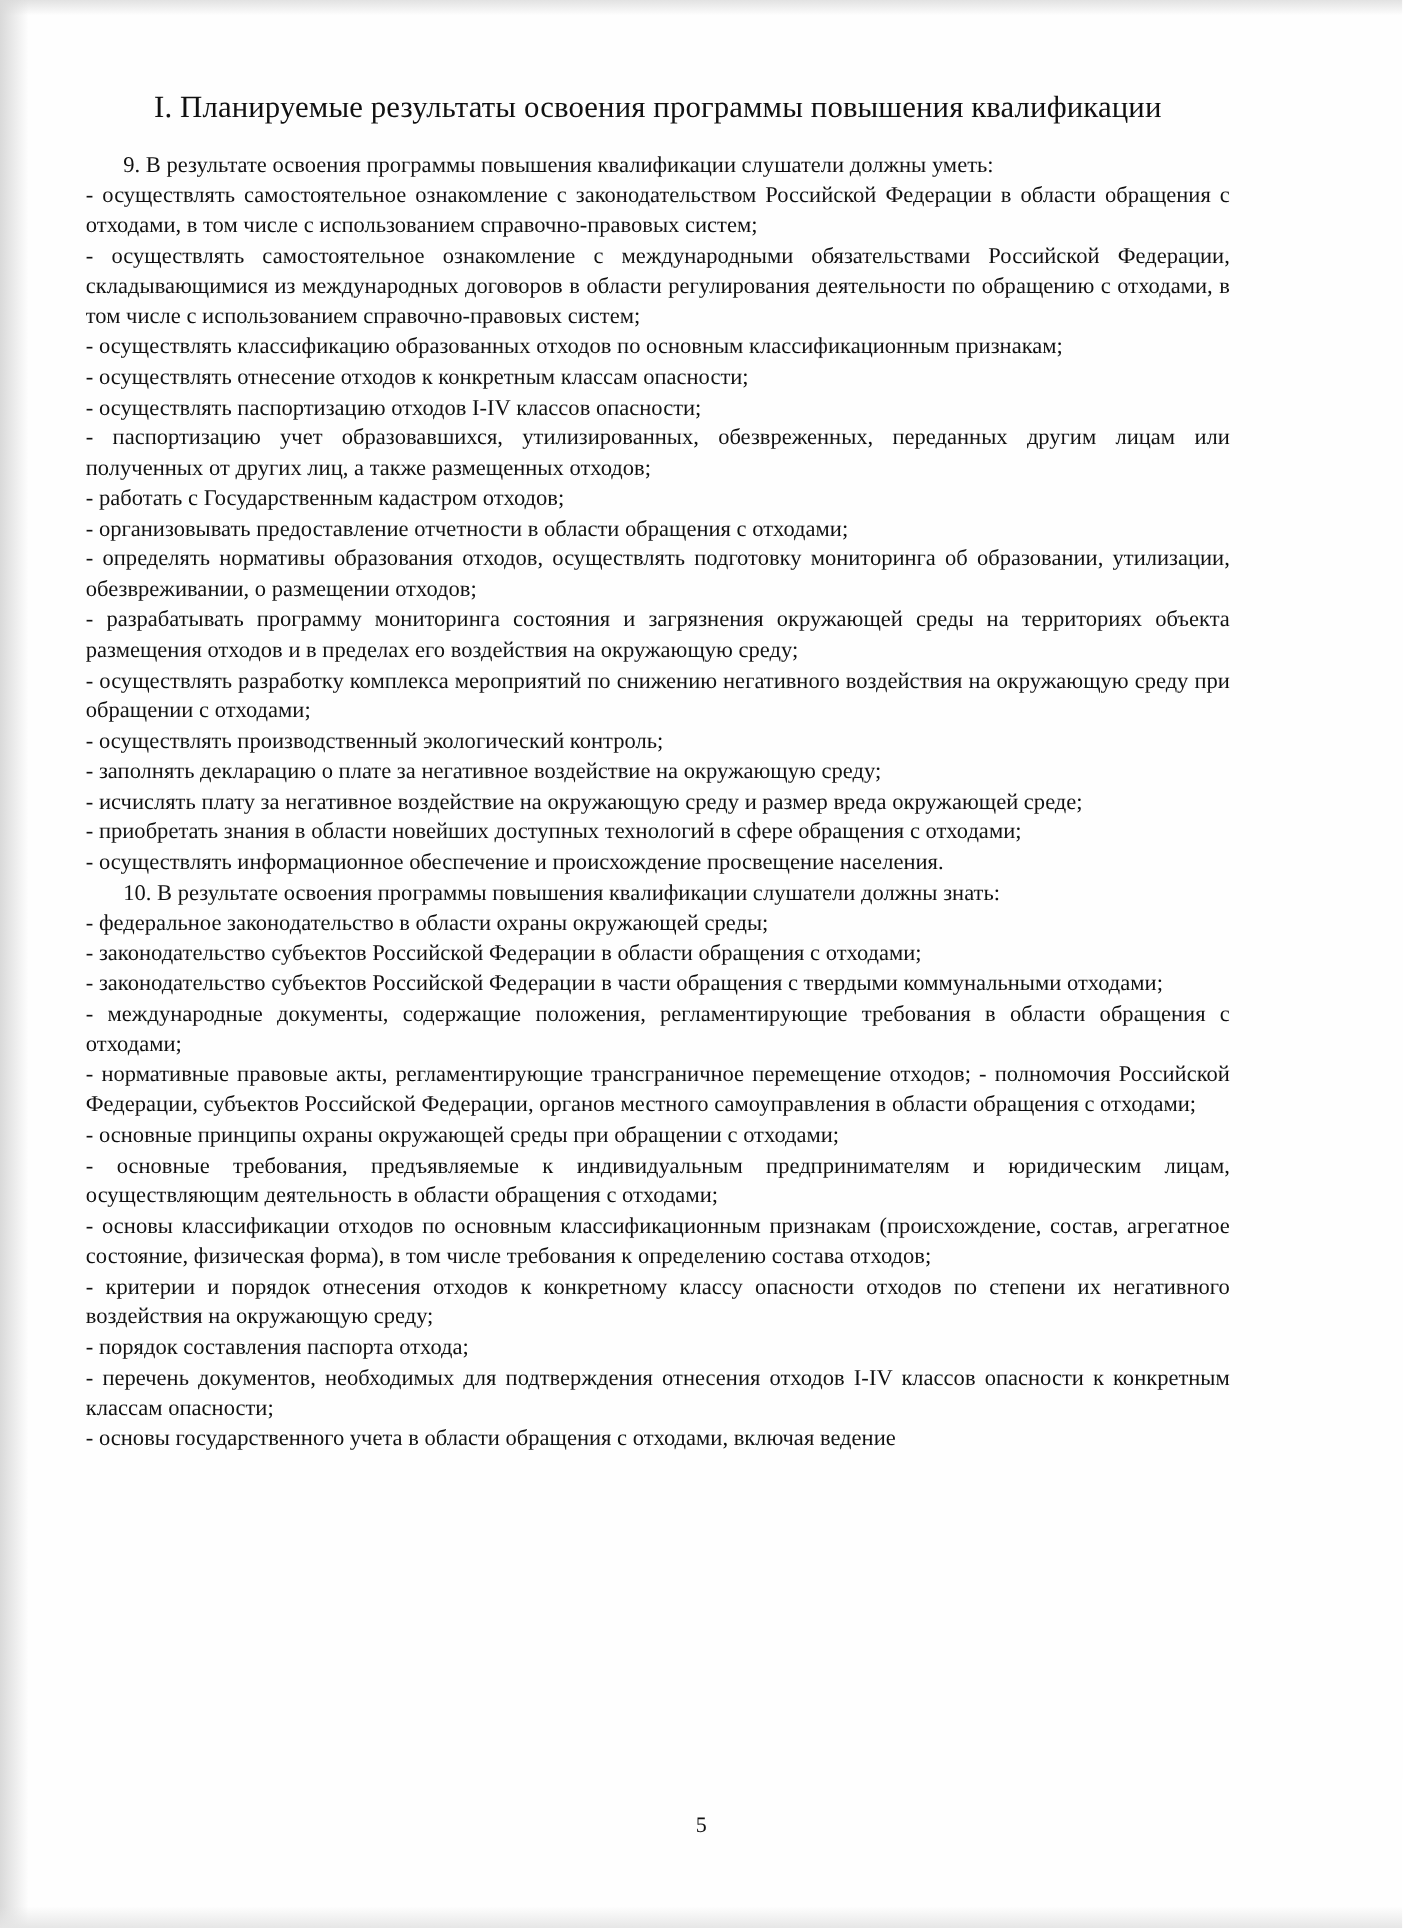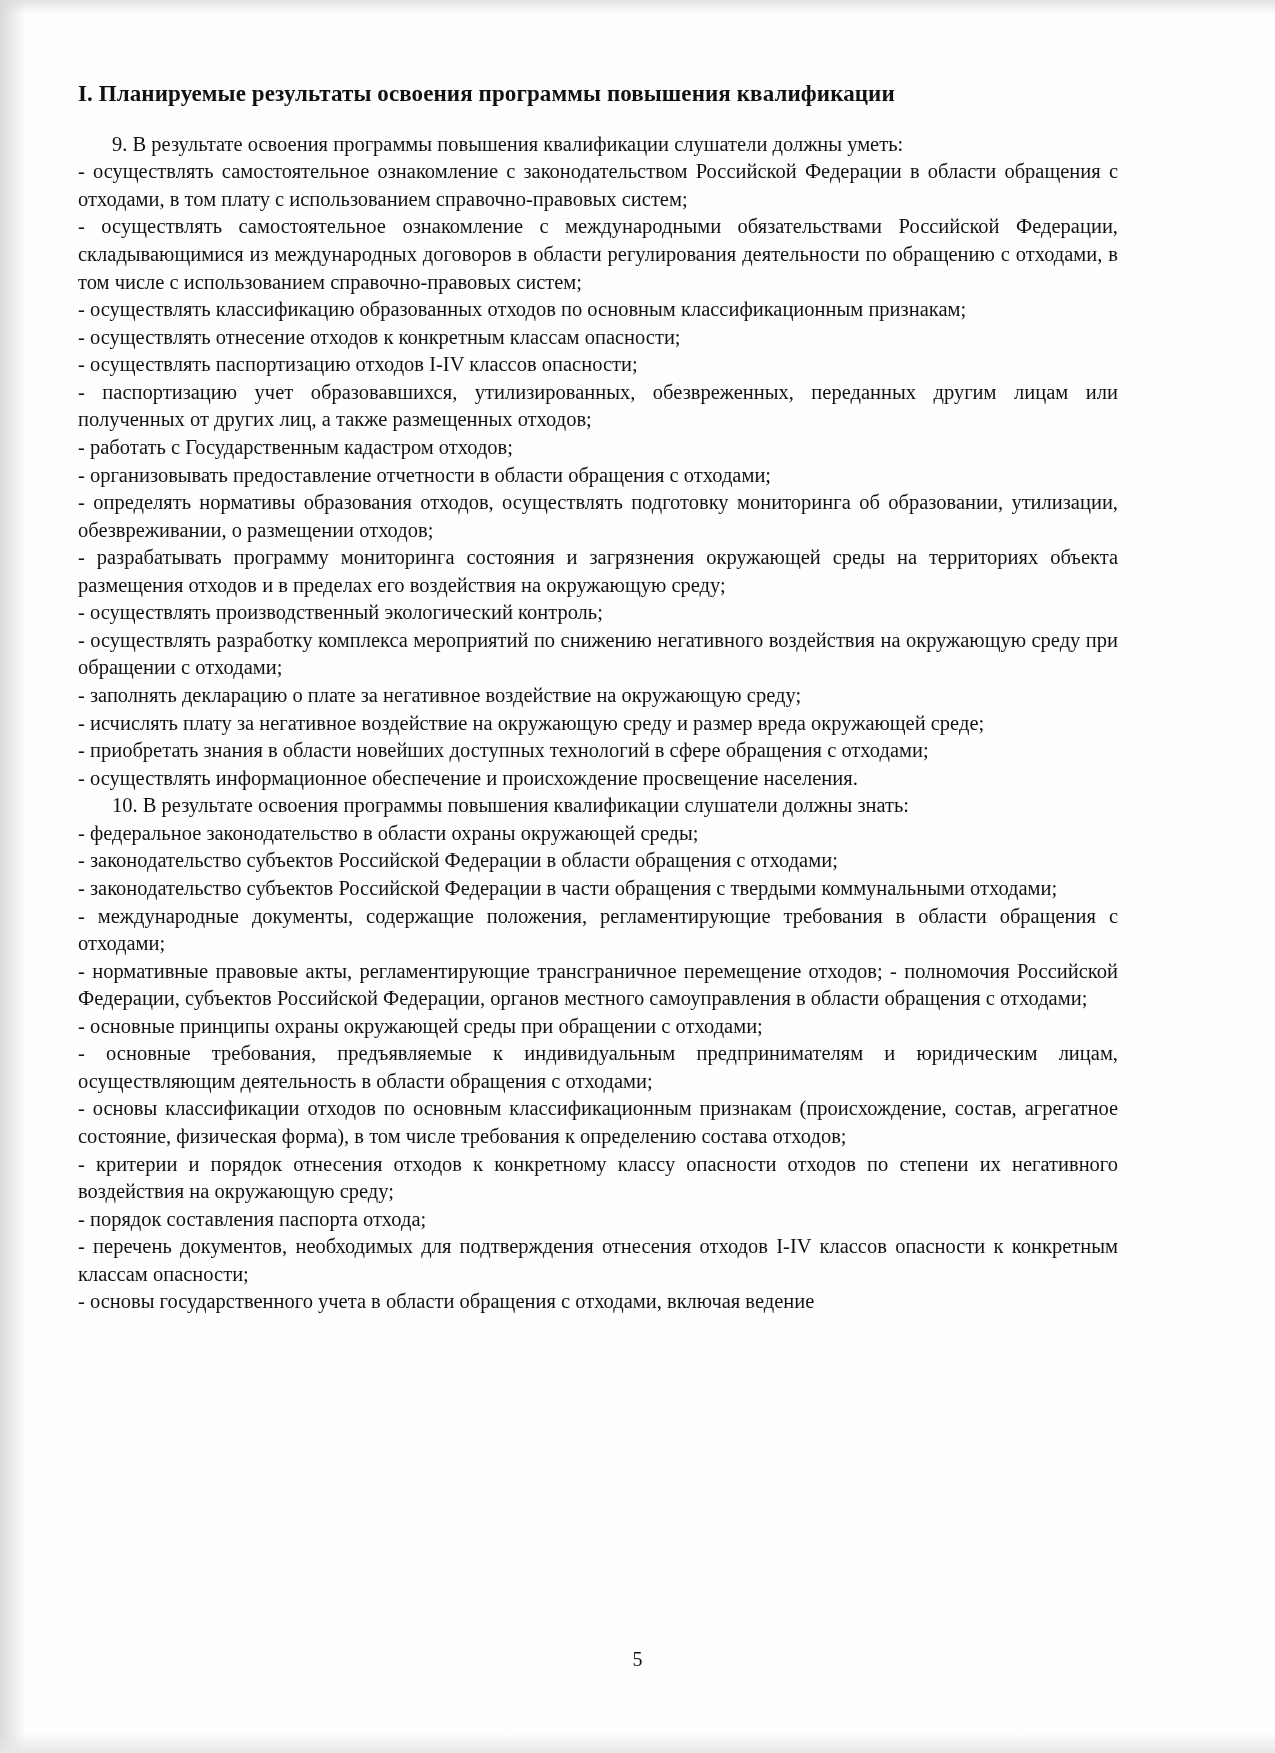--- a/index.html
+++ b/index.html
@@ -17,23 +17,23 @@
     box-sizing: border-box;
     overflow: hidden;
   }
   .content {
     position: absolute;
     left: 78px;
     top: 80px;
     width: 1040px;
   }
   .doc-title {
-    text-align: left;
-    font-weight: bold;
-    font-size: 23px;
+    text-align: center;
+    font-weight: normal;
+    font-size: 28px;
     letter-spacing: 0.1px;
     margin: 0 0 22px 0;
     line-height: 1.25;
   }
   .para {
     font-size: 20.5px;
     line-height: 1.345;
     margin: 0;
     text-align: justify;
     text-justify: inter-word;
@@ -95,32 +95,32 @@
 
   <div class="content">
 
     <h1 class="doc-title">I. Планируемые результаты освоения программы повышения квалификации</h1>
 
     <div class="block">
       <p class="numhead">
         <span class="num">9.</span>
         <span class="u">В результате освоения программы повышения квалификации слушатели должны уметь:</span>
       </p>
-      <p class="para">- осуществлять самостоятельное ознакомление с законодательством Российской Федерации в области обращения с отходами, в том плату с использованием справочно-правовых систем;</p>
+      <p class="para">- осуществлять самостоятельное ознакомление с законодательством Российской Федерации в области обращения с отходами, в том числе с использованием справочно-правовых систем;</p>
       <p class="para">- осуществлять самостоятельное ознакомление с международными обязательствами Российской Федерации, складывающимися из международных договоров в области регулирования деятельности по обращению с отходами, в том числе с использованием справочно-правовых систем;</p>
       <p class="para">- осуществлять классификацию образованных отходов по основным классификационным признакам;</p>
       <p class="para">- осуществлять отнесение отходов к конкретным классам опасности;</p>
       <p class="para">- осуществлять паспортизацию отходов I-IV классов опасности;</p>
       <p class="para">- паспортизацию учет образовавшихся, утилизированных, обезвреженных, переданных другим лицам или полученных от других лиц, а также размещенных отходов;</p>
       <p class="para">- работать с Государственным кадастром отходов;</p>
       <p class="para">- организовывать предоставление отчетности в области обращения с отходами;</p>
       <p class="para">- определять нормативы образования отходов, осуществлять подготовку мониторинга об образовании, утилизации, обезвреживании, о размещении отходов;</p>
       <p class="para">- разрабатывать программу мониторинга состояния и загрязнения окружающей среды на территориях объекта размещения отходов и в пределах его воздействия на окружающую среду;</p>
+      <p class="para">- осуществлять разработку комплекса мероприятий по снижению негативного воздействия на окружающую среду при обращении с отходами;</p>
       <p class="para">- осуществлять производственный экологический контроль;</p>
-      <p class="para">- осуществлять разработку комплекса мероприятий по снижению негативного воздействия на окружающую среду при обращении с отходами;</p>
       <p class="para">- заполнять декларацию о плате за негативное воздействие на окружающую среду;</p>
       <p class="para">- исчислять плату за негативное воздействие на окружающую среду и размер вреда окружающей среде;</p>
       <p class="para">- приобретать знания в области новейших доступных технологий в сфере обращения с отходами;</p>
       <p class="para">- осуществлять информационное обеспечение и происхождение просвещение населения.</p>
     </div>
 
     <div class="block">
       <p class="numhead">
         <span class="num">10.</span>
         <span class="u">В результате освоения программы повышения квалификации слушатели должны знать:</span>

